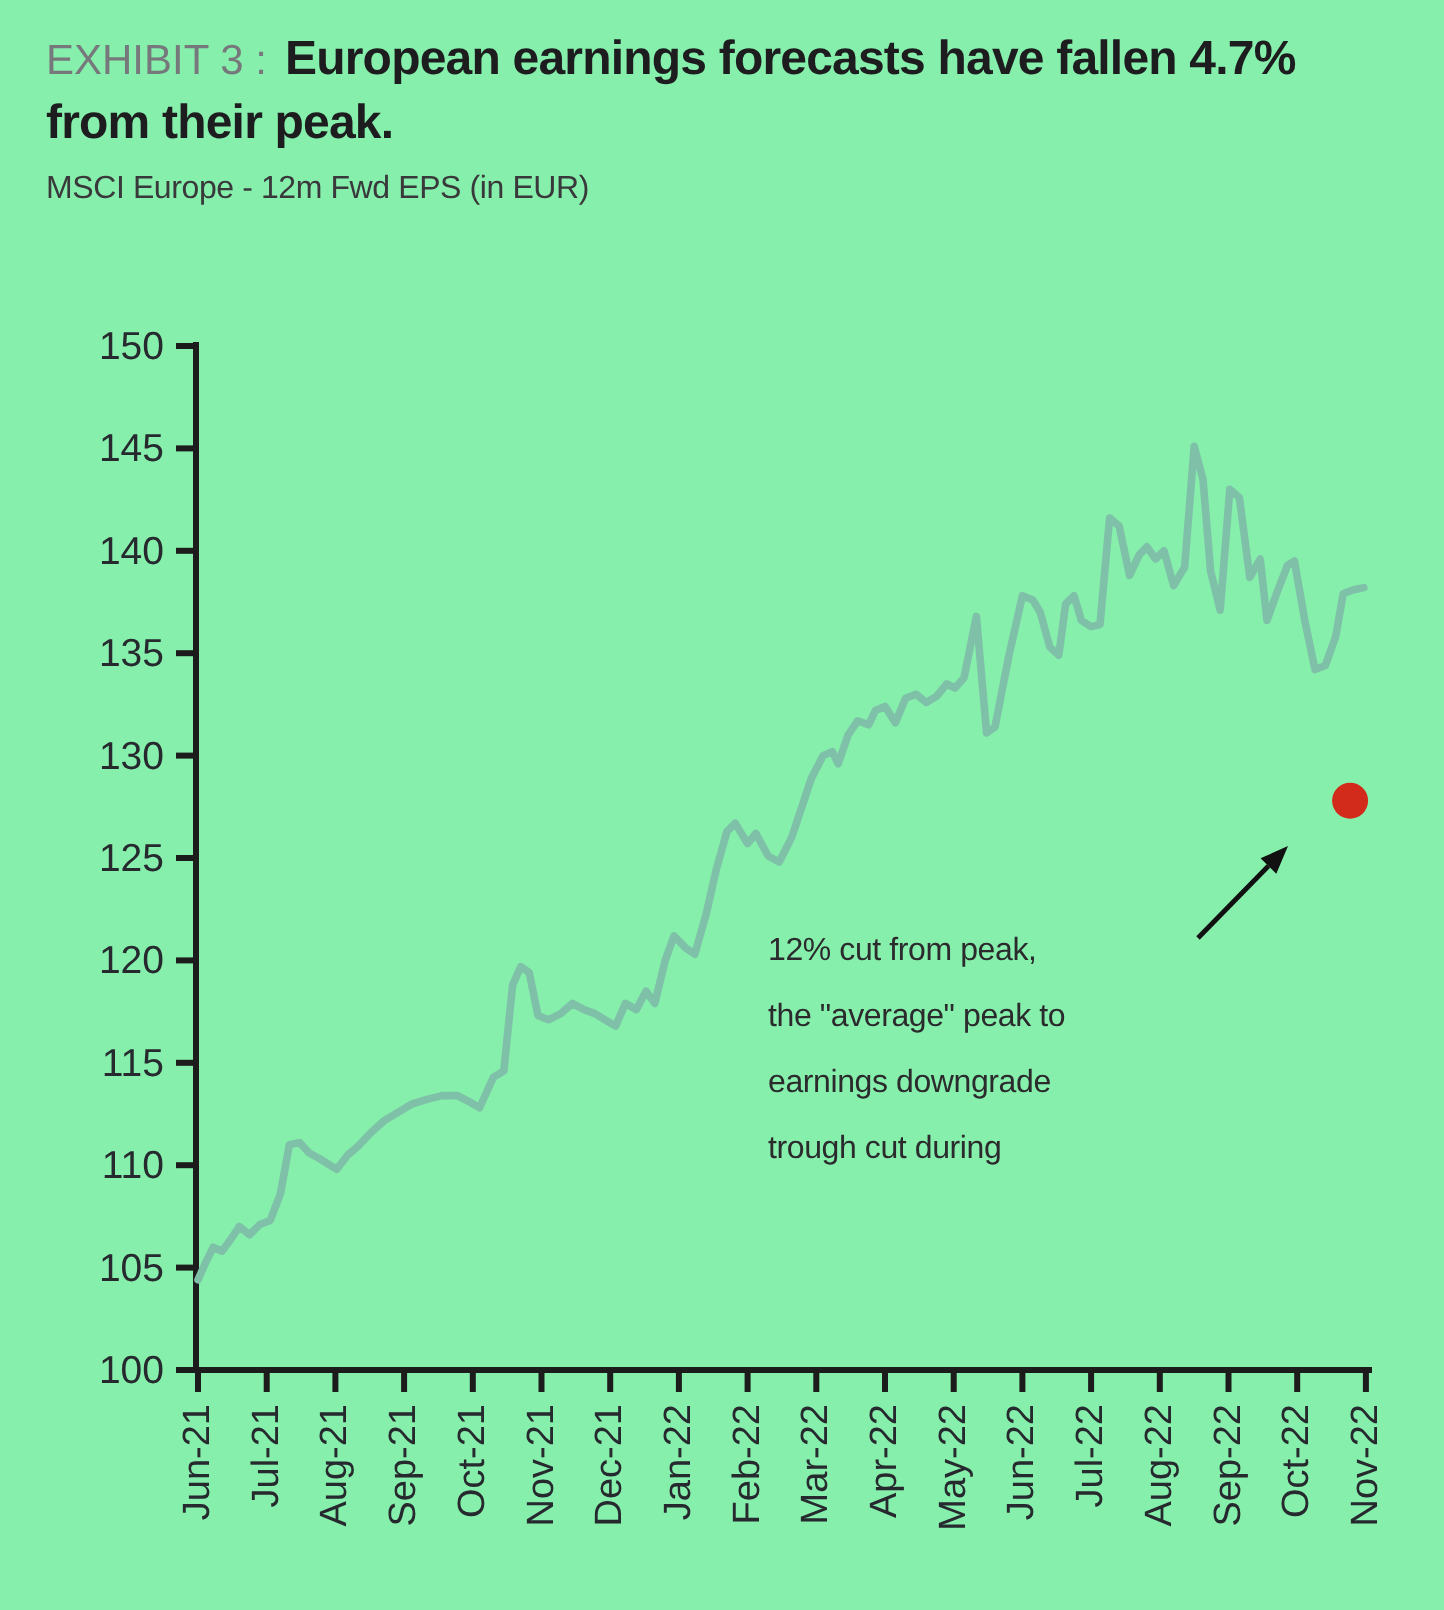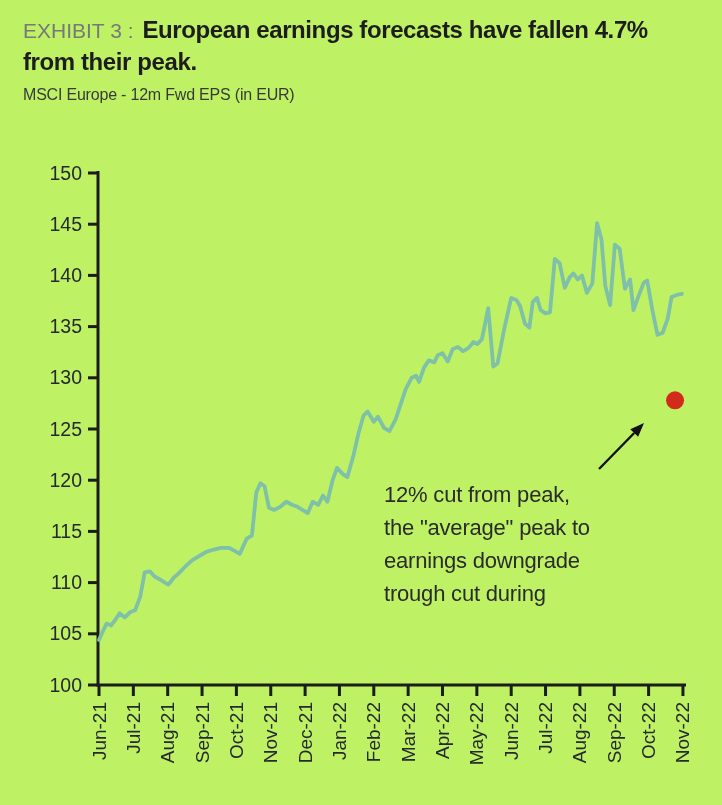--- a/index.html
+++ b/index.html
@@ -1,28 +1,28 @@
 <!DOCTYPE html>
 <html><head>
 <meta charset="utf-8">
 <style>
   html,body { margin:0; padding:0; background:#ffffff; }
   .page {
-    position:relative; width:722px; height:805px; background:#bef264;
+    position:relative; width:722px; height:805px; background:#86efac;
     font-family:"Liberation Sans", sans-serif; overflow:hidden;
   }
   .header { position:absolute; left:23px; top:14px; width:692px; }
   .title-line { font-size:24px; font-weight:800; color:#1d1d1f;
     letter-spacing:-0.4px; line-height:31px; white-space:nowrap; }
   .exhibit { font-size:21px; font-weight:500; color:#77787b;
     letter-spacing:0; margin-right:9px; }
   .subtitle { margin-top:9px; font-size:16px; font-weight:400;
     color:#39393b; letter-spacing:-0.2px; }
   .chart-svg { position:absolute; left:0; top:0; width:722px; height:805px; }
-  .annotation { position:absolute; left:384px; top:478px; font-size:22px;
+  .annotation { position:absolute; left:384px; top:459px; font-size:16px;
     line-height:33px; color:#2b2b2d; letter-spacing:-0.2px; }
 </style>
 </head>
 <body>
 
 <div class="page">
 
   <div class="header">
     <div class="title-line">
       <span class="exhibit">EXHIBIT 3 :</span><span>European earnings forecasts have fallen 4.7%</span>

